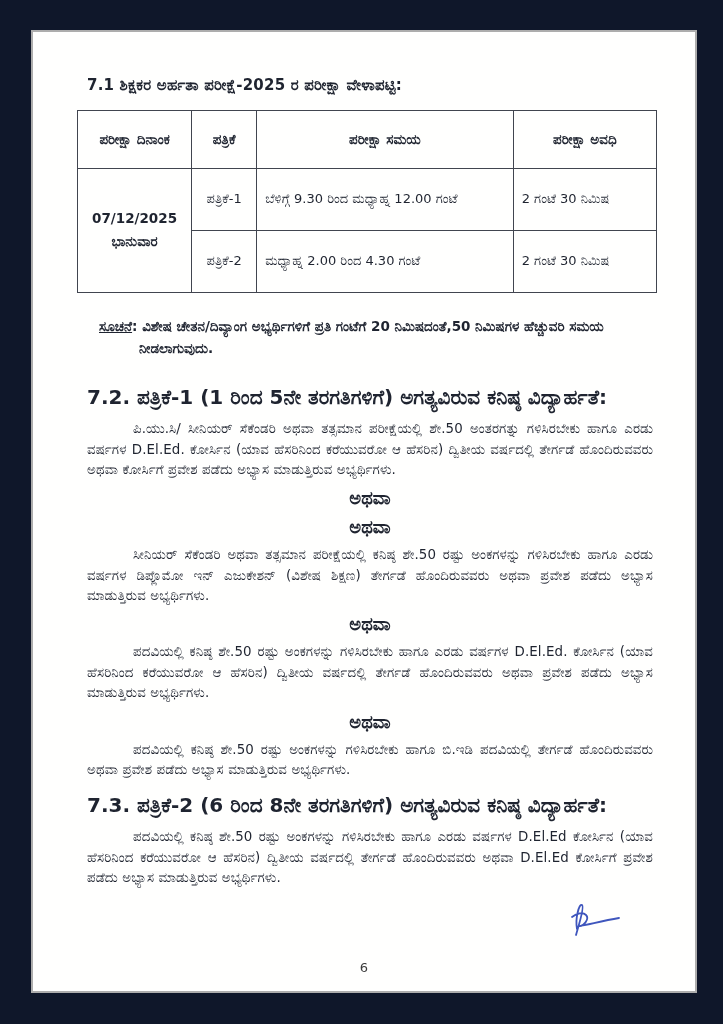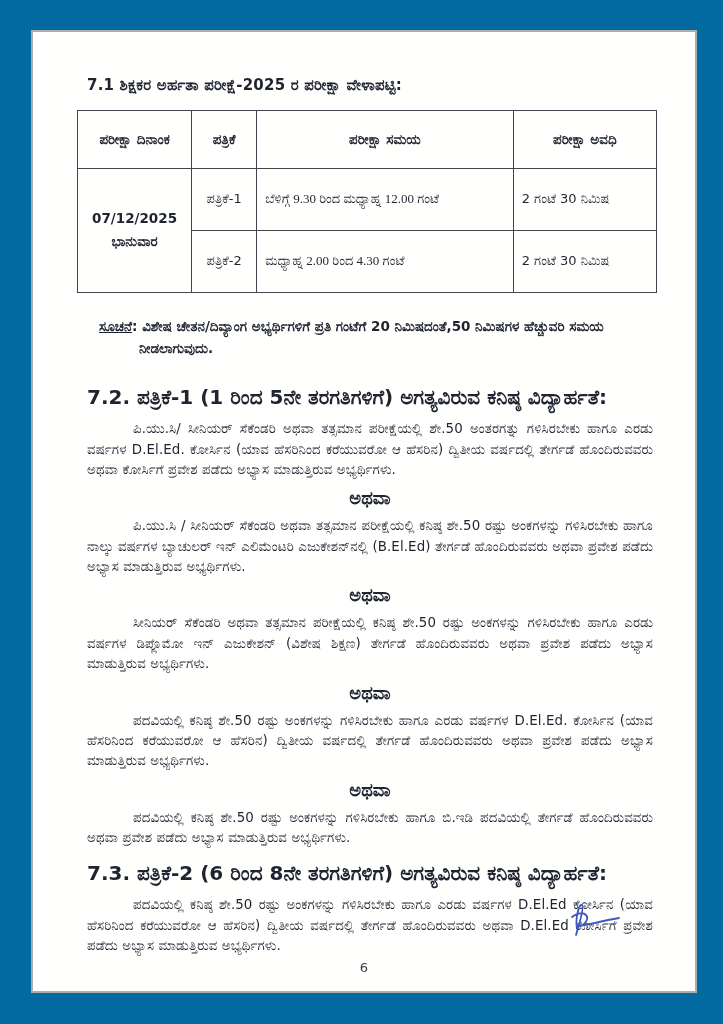--- a/index.html
+++ b/index.html
@@ -5,21 +5,21 @@
   * { margin: 0; padding: 0; box-sizing: border-box; }
   html, body {
     width: 723px; height: 1024px;
     background: #fdfdfc;
     font-family: "DejaVu Sans", "Liberation Sans", sans-serif;
     color: #1f2430;
   }
   .scan-area {
     position: relative;
     width: 723px; height: 1024px;
-    background: #0369a1;
+    background: #0f172a;
     overflow: hidden;
   }
   .page-frame {
     position: absolute;
     left: 31px; top: 30px;
     width: 666px; height: 963px;
     border: 2px solid #adadad;
     background: #fffffe;
     padding: 44px 42px 0 54px;
   }
@@ -42,21 +42,21 @@
     vertical-align: middle;
   }
   table.exam-table th {
     font-weight: bold;
     text-align: center;
     height: 27px;
     font-size: 13.5px;
   }
   td.col-date { width: 115px; text-align: center; font-weight: bold; font-size: 13.5px; line-height: 1.7; }
   td.col-paper { width: 66px; text-align: center; }
-  td.col-time { width: 271px; text-align: justify; height: 45px; line-height: 1.6; font-family: Liberation Serif, serif; }
+  td.col-time { width: 271px; text-align: justify; height: 45px; line-height: 1.6; }
   td.col-dur  { width: 150px; }
   .note-block {
     font-size: 13.5px;
     line-height: 1.65;
     padding-left: 52px;
     text-indent: -52px;
     margin-bottom: 26px;
     font-weight: 600;
   }
   .note-label { text-decoration: underline; font-weight: bold; margin-left: 12px; }
@@ -129,21 +129,20 @@
       </tbody>
     </table>
 
     <div class="note-block"><span class="note-label">ಸೂಚನೆ</span><span>: ವಿಶೇಷ ಚೇತನ/ದಿವ್ಯಾಂಗ ಅಭ್ಯರ್ಥಿಗಳಿಗೆ ಪ್ರತಿ ಗಂಟೆಗೆ 20 ನಿಮಿಷದಂತೆ,50 ನಿಮಿಷಗಳ ಹೆಚ್ಚುವರಿ ಸಮಯ ನೀಡಲಾಗುವುದು.</span></div>
 
     <div class="h-section">7.2. ಪತ್ರಿಕೆ-1 (1 ರಿಂದ 5ನೇ ತರಗತಿಗಳಿಗೆ) ಅಗತ್ಯವಿರುವ ಕನಿಷ್ಠ ವಿದ್ಯಾರ್ಹತೆ:</div>
 
     <p class="para">ಪಿ.ಯು.ಸಿ/ ಸೀನಿಯರ್ ಸೆಕೆಂಡರಿ ಅಥವಾ ತತ್ಸಮಾನ ಪರೀಕ್ಷೆಯಲ್ಲಿ ಶೇ.50 ಅಂತರಗತ್ನು ಗಳಿಸಿರಬೇಕು ಹಾಗೂ ಎರಡು ವರ್ಷಗಳ D.El.Ed. ಕೋರ್ಸಿನ (ಯಾವ ಹೆಸರಿನಿಂದ ಕರೆಯುವರೋ ಆ ಹೆಸರಿನ) ದ್ವಿತೀಯ ವರ್ಷದಲ್ಲಿ ತೇರ್ಗಡೆ ಹೊಂದಿರುವವರು ಅಥವಾ ಕೋರ್ಸಿಗೆ ಪ್ರವೇಶ ಪಡೆದು ಅಭ್ಯಾಸ ಮಾಡುತ್ತಿರುವ ಅಭ್ಯರ್ಥಿಗಳು.</p>
     <div class="or-sep">ಅಥವಾ</div>
 
-    <p class="para">ಪಿ.ಯು.ಸಿ / ಸೀನಿಯರ್ ಸೆಕೆಂಡರಿ ಅಥವಾ ತತ್ಸಮಾನ ಪರೀಕ್ಷೆಯಲ್ಲಿ ಕನಿಷ್ಠ ಶೇ.50 ರಷ್ಟು ಅಂಕಗಳನ್ನು ಗಳಿಸಿರಬೇಕು ಹಾಗೂ ನಾಲ್ಕು ವರ್ಷಗಳ ಬ್ಯಾಚುಲರ್ ಇನ್ ಎಲಿಮೆಂಟರಿ ಎಜುಕೇಶನ್‌ನಲ್ಲಿ (B.El.Ed) ತೇರ್ಗಡೆ ಹೊಂದಿರುವವರು ಅಥವಾ ಪ್ರವೇಶ ಪಡೆದು ಅಭ್ಯಾಸ ಮಾಡುತ್ತಿರುವ ಅಭ್ಯರ್ಥಿಗಳು.</p>
     <div class="or-sep">ಅಥವಾ</div>
 
     <p class="para">ಸೀನಿಯರ್ ಸೆಕೆಂಡರಿ ಅಥವಾ ತತ್ಸಮಾನ ಪರೀಕ್ಷೆಯಲ್ಲಿ ಕನಿಷ್ಠ ಶೇ.50 ರಷ್ಟು ಅಂಕಗಳನ್ನು ಗಳಿಸಿರಬೇಕು ಹಾಗೂ ಎರಡು ವರ್ಷಗಳ ಡಿಪ್ಲೊಮೋ ಇನ್ ಎಜುಕೇಶನ್ (ವಿಶೇಷ ಶಿಕ್ಷಣ) ತೇರ್ಗಡೆ ಹೊಂದಿರುವವರು ಅಥವಾ ಪ್ರವೇಶ ಪಡೆದು ಅಭ್ಯಾಸ ಮಾಡುತ್ತಿರುವ ಅಭ್ಯರ್ಥಿಗಳು.</p>
     <div class="or-sep">ಅಥವಾ</div>
 
     <p class="para">ಪದವಿಯಲ್ಲಿ ಕನಿಷ್ಠ ಶೇ.50 ರಷ್ಟು ಅಂಕಗಳನ್ನು ಗಳಿಸಿರಬೇಕು ಹಾಗೂ ಎರಡು ವರ್ಷಗಳ D.El.Ed. ಕೋರ್ಸಿನ (ಯಾವ ಹೆಸರಿನಿಂದ ಕರೆಯುವರೋ ಆ ಹೆಸರಿನ) ದ್ವಿತೀಯ ವರ್ಷದಲ್ಲಿ ತೇರ್ಗಡೆ ಹೊಂದಿರುವವರು ಅಥವಾ ಪ್ರವೇಶ ಪಡೆದು ಅಭ್ಯಾಸ ಮಾಡುತ್ತಿರುವ ಅಭ್ಯರ್ಥಿಗಳು.</p>
     <div class="or-sep">ಅಥವಾ</div>
 
     <p class="para">ಪದವಿಯಲ್ಲಿ ಕನಿಷ್ಠ ಶೇ.50 ರಷ್ಟು ಅಂಕಗಳನ್ನು ಗಳಿಸಿರಬೇಕು ಹಾಗೂ ಬಿ.ಇಡಿ ಪದವಿಯಲ್ಲಿ ತೇರ್ಗಡೆ ಹೊಂದಿರುವವರು ಅಥವಾ ಪ್ರವೇಶ ಪಡೆದು ಅಭ್ಯಾಸ ಮಾಡುತ್ತಿರುವ ಅಭ್ಯರ್ಥಿಗಳು.</p>
 

